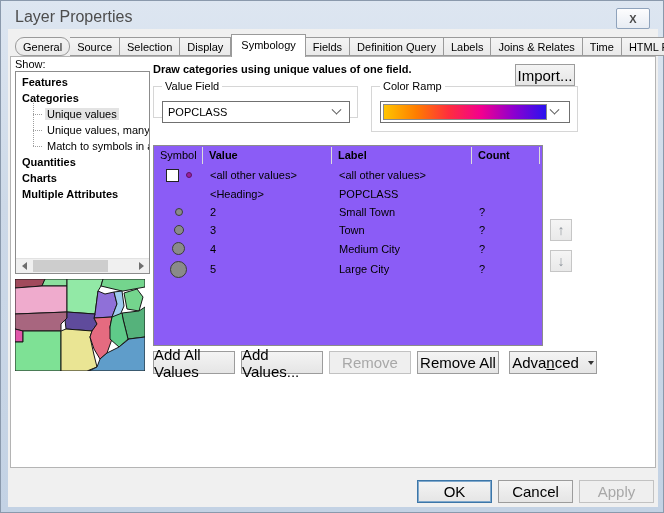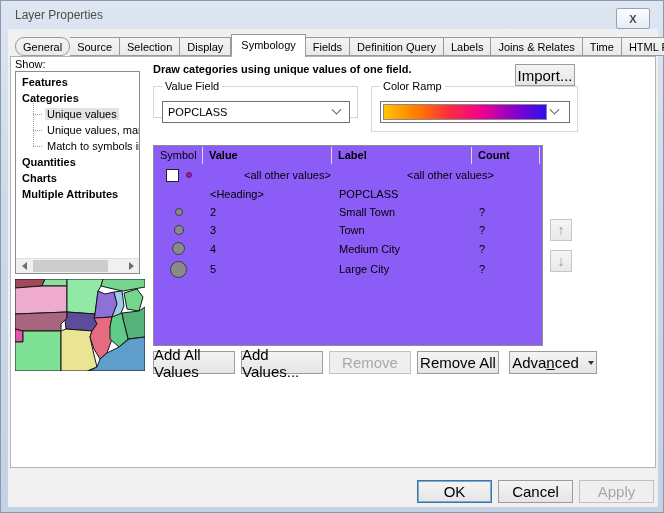--- a/index.html
+++ b/index.html
@@ -5,21 +5,21 @@
   * { margin:0; padding:0; box-sizing:border-box; }
   html,body { width:664px; height:513px; overflow:hidden; }
   body { font-family:"Liberation Sans", sans-serif; font-size:11px; color:#000; }
 
   .dialog { position:relative; width:664px; height:513px;
     background:linear-gradient(180deg,#dde6f1 0%,#cdd9e8 40%,#c3d2e4 100%);
     border:1px solid #8a99ac; }
 
   
   .titlebar { position:absolute; left:0; top:0; right:0; height:28px; }
-  .title { position:absolute; left:14px; top:7px; font-size:12px; color:#4d4d4d; }
+  .title { position:absolute; left:14px; top:7px; font-size:16px; color:#4d4d4d; }
   .close-btn { position:absolute; right:13px; top:7px; width:34px; height:21px;
     background:linear-gradient(180deg,#fdfdfe,#e7ecf3);
     border:1px solid #8fa3bc; border-radius:2px;
     display:flex; align-items:center; justify-content:center;
     font-weight:bold; font-size:11px; color:#4a4a4a; cursor:default; }
 
   
   .body { position:absolute; left:7px; top:28px; width:650px; height:478px; background:#f0f0f0; }
 
   
@@ -31,21 +31,21 @@
   .tab.active { height:23px; line-height:21px; padding:0 9px; margin-bottom:0;
     background:#fff; border:1px solid #9a9a9a; border-bottom:none; position:relative; z-index:3; }
 
   
   .page { position:absolute; left:2px; right:2px; top:27px; bottom:39px;
     background:#fff; border:1px solid #b4b4b4; z-index:1; }
 
   .show-label { position:absolute; left:4px; top:1px; }
 
   
-  .tree { position:absolute; left:4px; top:14px; width:125px; height:203px;
+  .tree { position:absolute; left:4px; top:14px; width:135px; height:203px;
     background:#fff; border:1px solid #8c8c8c; overflow:hidden; }
   .tree-item { display:flex; align-items:center; height:16px; padding-left:6px;
     font-weight:bold; white-space:nowrap; cursor:default; }
   .tree-item.child { font-weight:normal; position:relative; }
   .tree-item.child::before { content:""; position:absolute; left:17px; top:-8px; height:16px;
     border-left:1px dotted #9f9f9f; }
   .tree-item.child::after { content:""; position:absolute; left:17px; top:8px; width:9px;
     border-top:1px dotted #9f9f9f; }
   .tree-item.child .lbl { margin-left:23px; padding:0 2px; }
   .tree-item.child.selected .lbl { background:#e3e3e3; }
@@ -239,21 +239,21 @@
       </div>
 
       <div class="vtable">
         <div class="thead">
           <div class="th sym">Symbol</div>
           <div class="th">Value</div>
           <div class="th">Label</div>
           <div class="th">Count</div>
         </div>
 
-        <div class="trow" style="height:20px;gap:34px;">
+        <div class="trow" style="height:20px;">
           <div class="symcell">
             <span class="checkbox"></span>
             <span class="dot"></span>
           </div>
           <div class="cell">&lt;all other values&gt;</div>
           <div class="cell">&lt;all other values&gt;</div>
           <div class="cell"></div>
         </div>
 
         <div class="trow" style="height:18px;">

